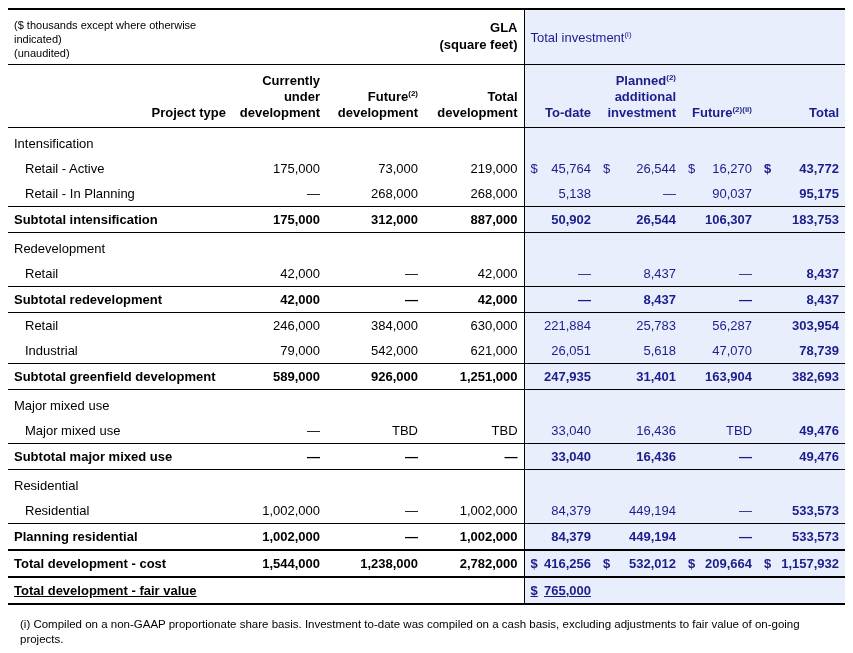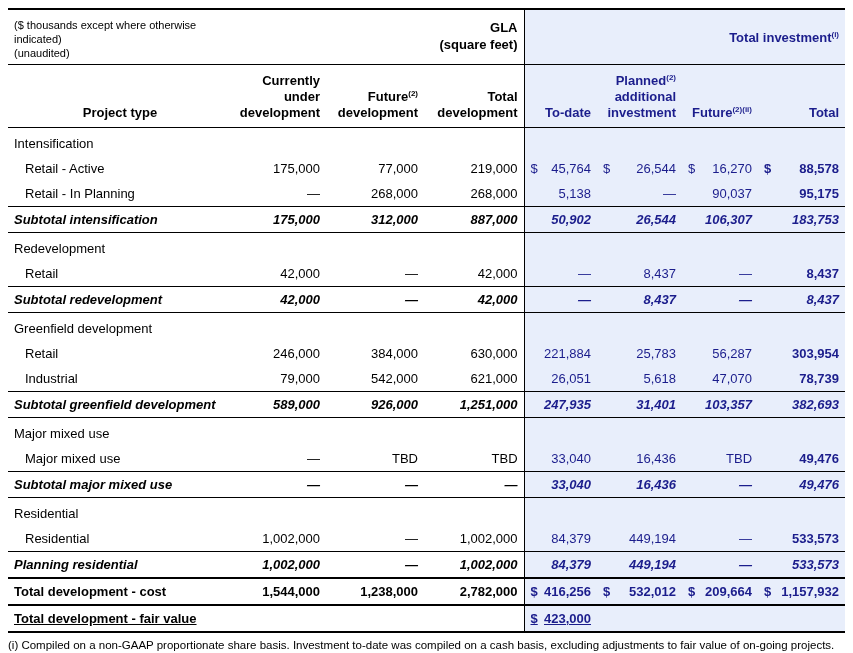--- a/index.html
+++ b/index.html
@@ -31,62 +31,61 @@
   th.units{
     font-weight:normal;font-size:11px;text-align:left;
     vertical-align:top;white-space:pre-line;line-height:1.25;
     padding-top:9px;
   }
   th.gla-group{
     font-weight:bold;text-align:right;vertical-align:middle;
     line-height:1.3;
   }
   th.inv-group{
-    font-weight:bold;text-align:right;vertical-align:middle;
+    font-weight:normal;text-align:left;vertical-align:middle;
   }
 
   
   tr.hdr-cols th{
     font-weight:bold;text-align:right;vertical-align:bottom;
     border-bottom:1px solid var(--ink);
     line-height:1.22;padding-top:8px;padding-bottom:6px;
   }
-  tr.hdr-cols th.first{text-align:center;}
+  tr.hdr-cols th.first{text-align:right;}
 
   
   .blue{background:var(--bluebg);color:var(--navy);}
   .sep{border-left:1px solid var(--ink);}
 
   
   tbody td{line-height:17px;}
   td.num{text-align:right;}
   tr.section td{font-weight:normal;padding-top:7px;}
   tr.data td.label{padding-left:17px;}
   tr.subtotal td{
     font-weight:bold;
     border-top:1px solid var(--ink);
     border-bottom:1px solid var(--ink);
-    font-style:italic;
   }
   tr.total td{
     font-weight:bold;
     border-top:2px solid var(--ink);
   }
   tr.total.last td{border-bottom:2px solid var(--ink);text-decoration:underline;}
   td.col-inv_total{font-weight:bold;}
 
   
   .cellflex{display:flex;justify-content:flex-end;}
   .cellflex .dollar{margin-right:auto;}
 
   
   .footnotes{
     width:837px;margin-top:5px;font-size:11.5px;line-height:1.32;
   }
-  .footnotes p{margin:0;}
+  .footnotes p{margin:12px;}
 </style>
 </head>
 <body>
 
 <div class="sheet">
   <table>
     <colgroup>
       <col style="width:224px">
         <col style="width:94px">
         <col style="width:98px">
@@ -119,21 +118,21 @@
         <tr class="section">
           <td class="label" colspan="4">Intensification</td>
           <td class="num blue col-inv_todate sep"></td>
           <td class="num blue col-inv_planned"></td>
           <td class="num blue col-inv_future"></td>
           <td class="num blue col-inv_total"></td>
         </tr>
         <tr class="data">
           <td class="label">Retail - Active</td>
           <td class="num col-gla_current">175,000</td>
-          <td class="num col-gla_future">77,000</td>
+          <td class="num col-gla_future">73,000</td>
           <td class="num col-gla_total">219,000</td>
           <td class="num blue col-inv_todate sep">
             <span class="cellflex">
               <span class="dollar">$</span>
               <span>45,764</span>
             </span>
           </td>
           <td class="num blue col-inv_planned">
             <span class="cellflex">
               <span class="dollar">$</span>
@@ -142,21 +141,21 @@
           </td>
           <td class="num blue col-inv_future">
             <span class="cellflex">
               <span class="dollar">$</span>
               <span>16,270</span>
             </span>
           </td>
           <td class="num blue col-inv_total">
             <span class="cellflex">
               <span class="dollar">$</span>
-              <span>88,578</span>
+              <span>43,772</span>
             </span>
           </td>
         </tr>
         <tr class="data">
           <td class="label">Retail - In Planning</td>
           <td class="num col-gla_current">—</td>
           <td class="num col-gla_future">268,000</td>
           <td class="num col-gla_total">268,000</td>
           <td class="num blue col-inv_todate sep">5,138</td>
           <td class="num blue col-inv_planned">—</td>
@@ -193,27 +192,20 @@
         <tr class="subtotal">
           <td class="label">Subtotal redevelopment</td>
           <td class="num col-gla_current">42,000</td>
           <td class="num col-gla_future">—</td>
           <td class="num col-gla_total">42,000</td>
           <td class="num blue col-inv_todate sep">—</td>
           <td class="num blue col-inv_planned">8,437</td>
           <td class="num blue col-inv_future">—</td>
           <td class="num blue col-inv_total">8,437</td>
         </tr>
-        <tr class="section">
-          <td class="label" colspan="4">Greenfield development</td>
-          <td class="num blue col-inv_todate sep"></td>
-          <td class="num blue col-inv_planned"></td>
-          <td class="num blue col-inv_future"></td>
-          <td class="num blue col-inv_total"></td>
-        </tr>
         <tr class="data">
           <td class="label">Retail</td>
           <td class="num col-gla_current">246,000</td>
           <td class="num col-gla_future">384,000</td>
           <td class="num col-gla_total">630,000</td>
           <td class="num blue col-inv_todate sep">221,884</td>
           <td class="num blue col-inv_planned">25,783</td>
           <td class="num blue col-inv_future">56,287</td>
           <td class="num blue col-inv_total">303,954</td>
         </tr>
@@ -227,21 +219,21 @@
           <td class="num blue col-inv_future">47,070</td>
           <td class="num blue col-inv_total">78,739</td>
         </tr>
         <tr class="subtotal">
           <td class="label">Subtotal greenfield development</td>
           <td class="num col-gla_current">589,000</td>
           <td class="num col-gla_future">926,000</td>
           <td class="num col-gla_total">1,251,000</td>
           <td class="num blue col-inv_todate sep">247,935</td>
           <td class="num blue col-inv_planned">31,401</td>
-          <td class="num blue col-inv_future">103,357</td>
+          <td class="num blue col-inv_future">163,904</td>
           <td class="num blue col-inv_total">382,693</td>
         </tr>
         <tr class="section">
           <td class="label" colspan="4">Major mixed use</td>
           <td class="num blue col-inv_todate sep"></td>
           <td class="num blue col-inv_planned"></td>
           <td class="num blue col-inv_future"></td>
           <td class="num blue col-inv_total"></td>
         </tr>
         <tr class="data">
@@ -322,21 +314,21 @@
           </td>
         </tr>
         <tr class="total last">
           <td class="label">Total development - fair value</td>
           <td class="num col-gla_current"></td>
           <td class="num col-gla_future"></td>
           <td class="num col-gla_total"></td>
           <td class="num blue col-inv_todate sep">
             <span class="cellflex">
               <span class="dollar">$</span>
-              <span>423,000</span>
+              <span>765,000</span>
             </span>
           </td>
           <td class="num blue col-inv_planned"></td>
           <td class="num blue col-inv_future"></td>
           <td class="num blue col-inv_total"></td>
         </tr>
       </tbody>
   </table>
 
   <div class="footnotes">

